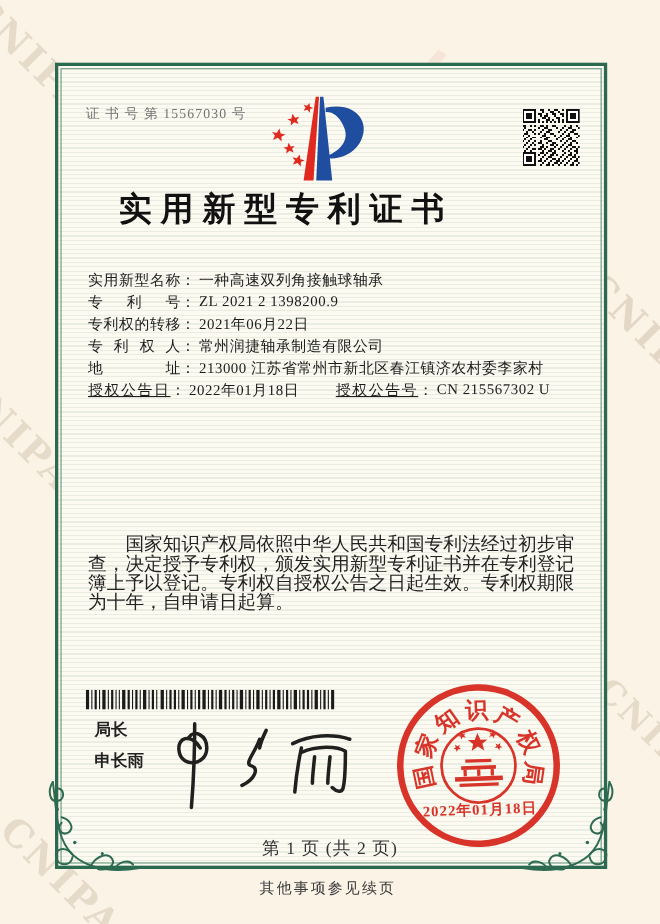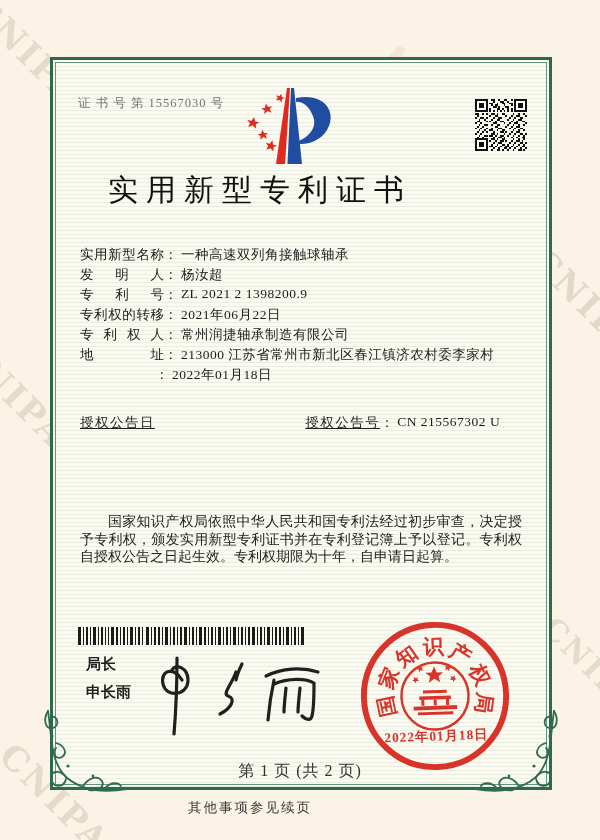--- a/index.html
+++ b/index.html
@@ -35,55 +35,55 @@
 
   .cert-no {
     position:absolute; left:78px; top:95px; font-size:12.5px;
     letter-spacing:1px; color:#737373;
   }
   .logo { position:absolute; left:240px; top:85px; width:100px; height:82px; }
   .qr { position:absolute; left:475px; top:99px; width:52px; height:52px; }
 
   .title {
     position:absolute; left:0; top:170px; width:512px; text-align:center;
-    font-size:30px; font-weight:normal; letter-spacing:8px; text-indent:8px;
+    font-size:30px; font-weight:bold; letter-spacing:8px; text-indent:8px;
     color:#111;
   }
 
   .fields { position:absolute; left:80px; top:246px; width:450px; font-size:13.5px; }
   .field-row { height:20px; white-space:nowrap; }
   .f-label {
     display:inline-block; width:84px; text-align:justify; text-align-last:justify;
     vertical-align:top;
   }
   .f-colon { display:inline-block; vertical-align:top; }
   .f-value { display:inline-block; vertical-align:top; letter-spacing:0.5px; }
-  .grant-pair2 { display:inline-block; margin-left:30px;margin-top:48px; }
+  .grant-pair2 { display:inline-block; margin-left:30px; }
   .g-label { display:inline-block; letter-spacing:1.5px;text-decoration:underline; }
 
   .paragraphs {
     position:absolute; left:80px; top:486px; width:442px;
-    font-size:14px; line-height:17.5px; text-align:justify; color:#222;margin-top:27px;
+    font-size:17px; line-height:17.5px; text-align:justify; color:#222;
   }
   .paragraphs p { margin:0 0 6px 0; text-indent:2em; }
 
   .barcode { position:absolute; left:78px; top:627px; width:226px; height:18px; }
 
   .director { position:absolute; left:86px; top:650px;
     font-family:"Liberation Sans","DejaVu Sans",sans-serif;
     font-size:15px; font-weight:600; color:#222; line-height:28px; }
   .signature { position:absolute; left:148px; top:650px; width:212px; height:92px; }
 
   .seal { position:absolute; left:356px; top:617px; width:158px; height:158px;
     transform:rotate(-2deg); opacity:0.94; }
 
   .page-info { position:absolute; left:0; top:761px; width:600px; text-align:center;
     font-size:16px; color:#333; letter-spacing:1px; }
   .footer-note { position:absolute; left:0; top:799px; width:500px; text-align:center;
-    font-size:13.5px; color:#3a3a3a; letter-spacing:2px; }
+    font-size:13.5px; color:#3a3a3a; letter-spacing:2px;padding-left:48px; }
 </style>
 </head>
 <body>
 
 <div class="page">
 
   <div class="wm" style="left:-8px; top:-12px; font-size:34px;">CNIPA</div>
   <div class="wm" style="left:-22px; top:330px; font-size:34px;">CNIPA</div>
   <div class="wm" style="left:20px; top:735px; font-size:34px;">CNIPA</div>
   <div class="wm" style="left:552px; top:240px; font-size:34px; color:rgba(214,196,176,0.6);">CNIPA</div>
@@ -172,24 +172,20 @@
       <path d="M9 22h2v1H9zM12 22h1v1h-1zM15 22h2v1h-2zM21 22h1v1h-1zM24 22h1v1h-1zM27 22h1v1h-1zM8 23h1v1H8zM11 23h1v1h-1zM14 23h2v1h-2zM17 23h1v1h-1zM20 23h1v1h-1zM23 23h2v1h-2zM26 23h1v1h-1zM10 24h1v1h-1zM13 24h2v1h-2zM19 24h1v1h-1zM22 24h1v1h-1zM25 24h2v1h-2zM28 24h1v1h-1zM9 25h1v1H9zM12 25h1v1h-1zM15 25h2v1h-2zM18 25h1v1h-1zM21 25h1v1h-1zM24 25h1v1h-1zM27 25h1v1h-1zM8 26h2v1H8zM11 26h1v1h-1zM14 26h1v1h-1zM17 26h2v1h-2zM20 26h1v1h-1zM23 26h1v1h-1zM26 26h2v1h-2zM10 27h1v1h-1zM13 27h1v1h-1zM16 27h2v1h-2zM19 27h1v1h-1zM22 27h1v1h-1zM25 27h1v1h-1zM28 27h1v1h-1zM9 28h1v1H9zM12 28h2v1h-2zM15 28h1v1h-1zM18 28h1v1h-1zM21 28h1v1h-1zM24 28h2v1h-2zM27 28h1v1h-1z"></path>
     </g>
   </svg>
 
   <div class="title">实用新型专利证书</div>
 
   <div class="fields">
     <div class="field-row">
       <span class="f-label">实用新型名称</span><span class="f-colon">：</span>
       <span class="f-value">一种高速双列角接触球轴承</span>
-    </div>
-    <div class="field-row">
-      <span class="f-label">发明人</span><span class="f-colon">：</span>
-      <span class="f-value">杨汝超</span>
     </div>
     <div class="field-row">
       <span class="f-label">专利号</span><span class="f-colon">：</span>
       <span class="f-value">ZL 2021 2 1398200.9</span>
     </div>
     <div class="field-row">
       <span class="f-label">专利权的转移</span><span class="f-colon">：</span>
       <span class="f-value">2021年06月22日</span>
     </div>
     <div class="field-row">

